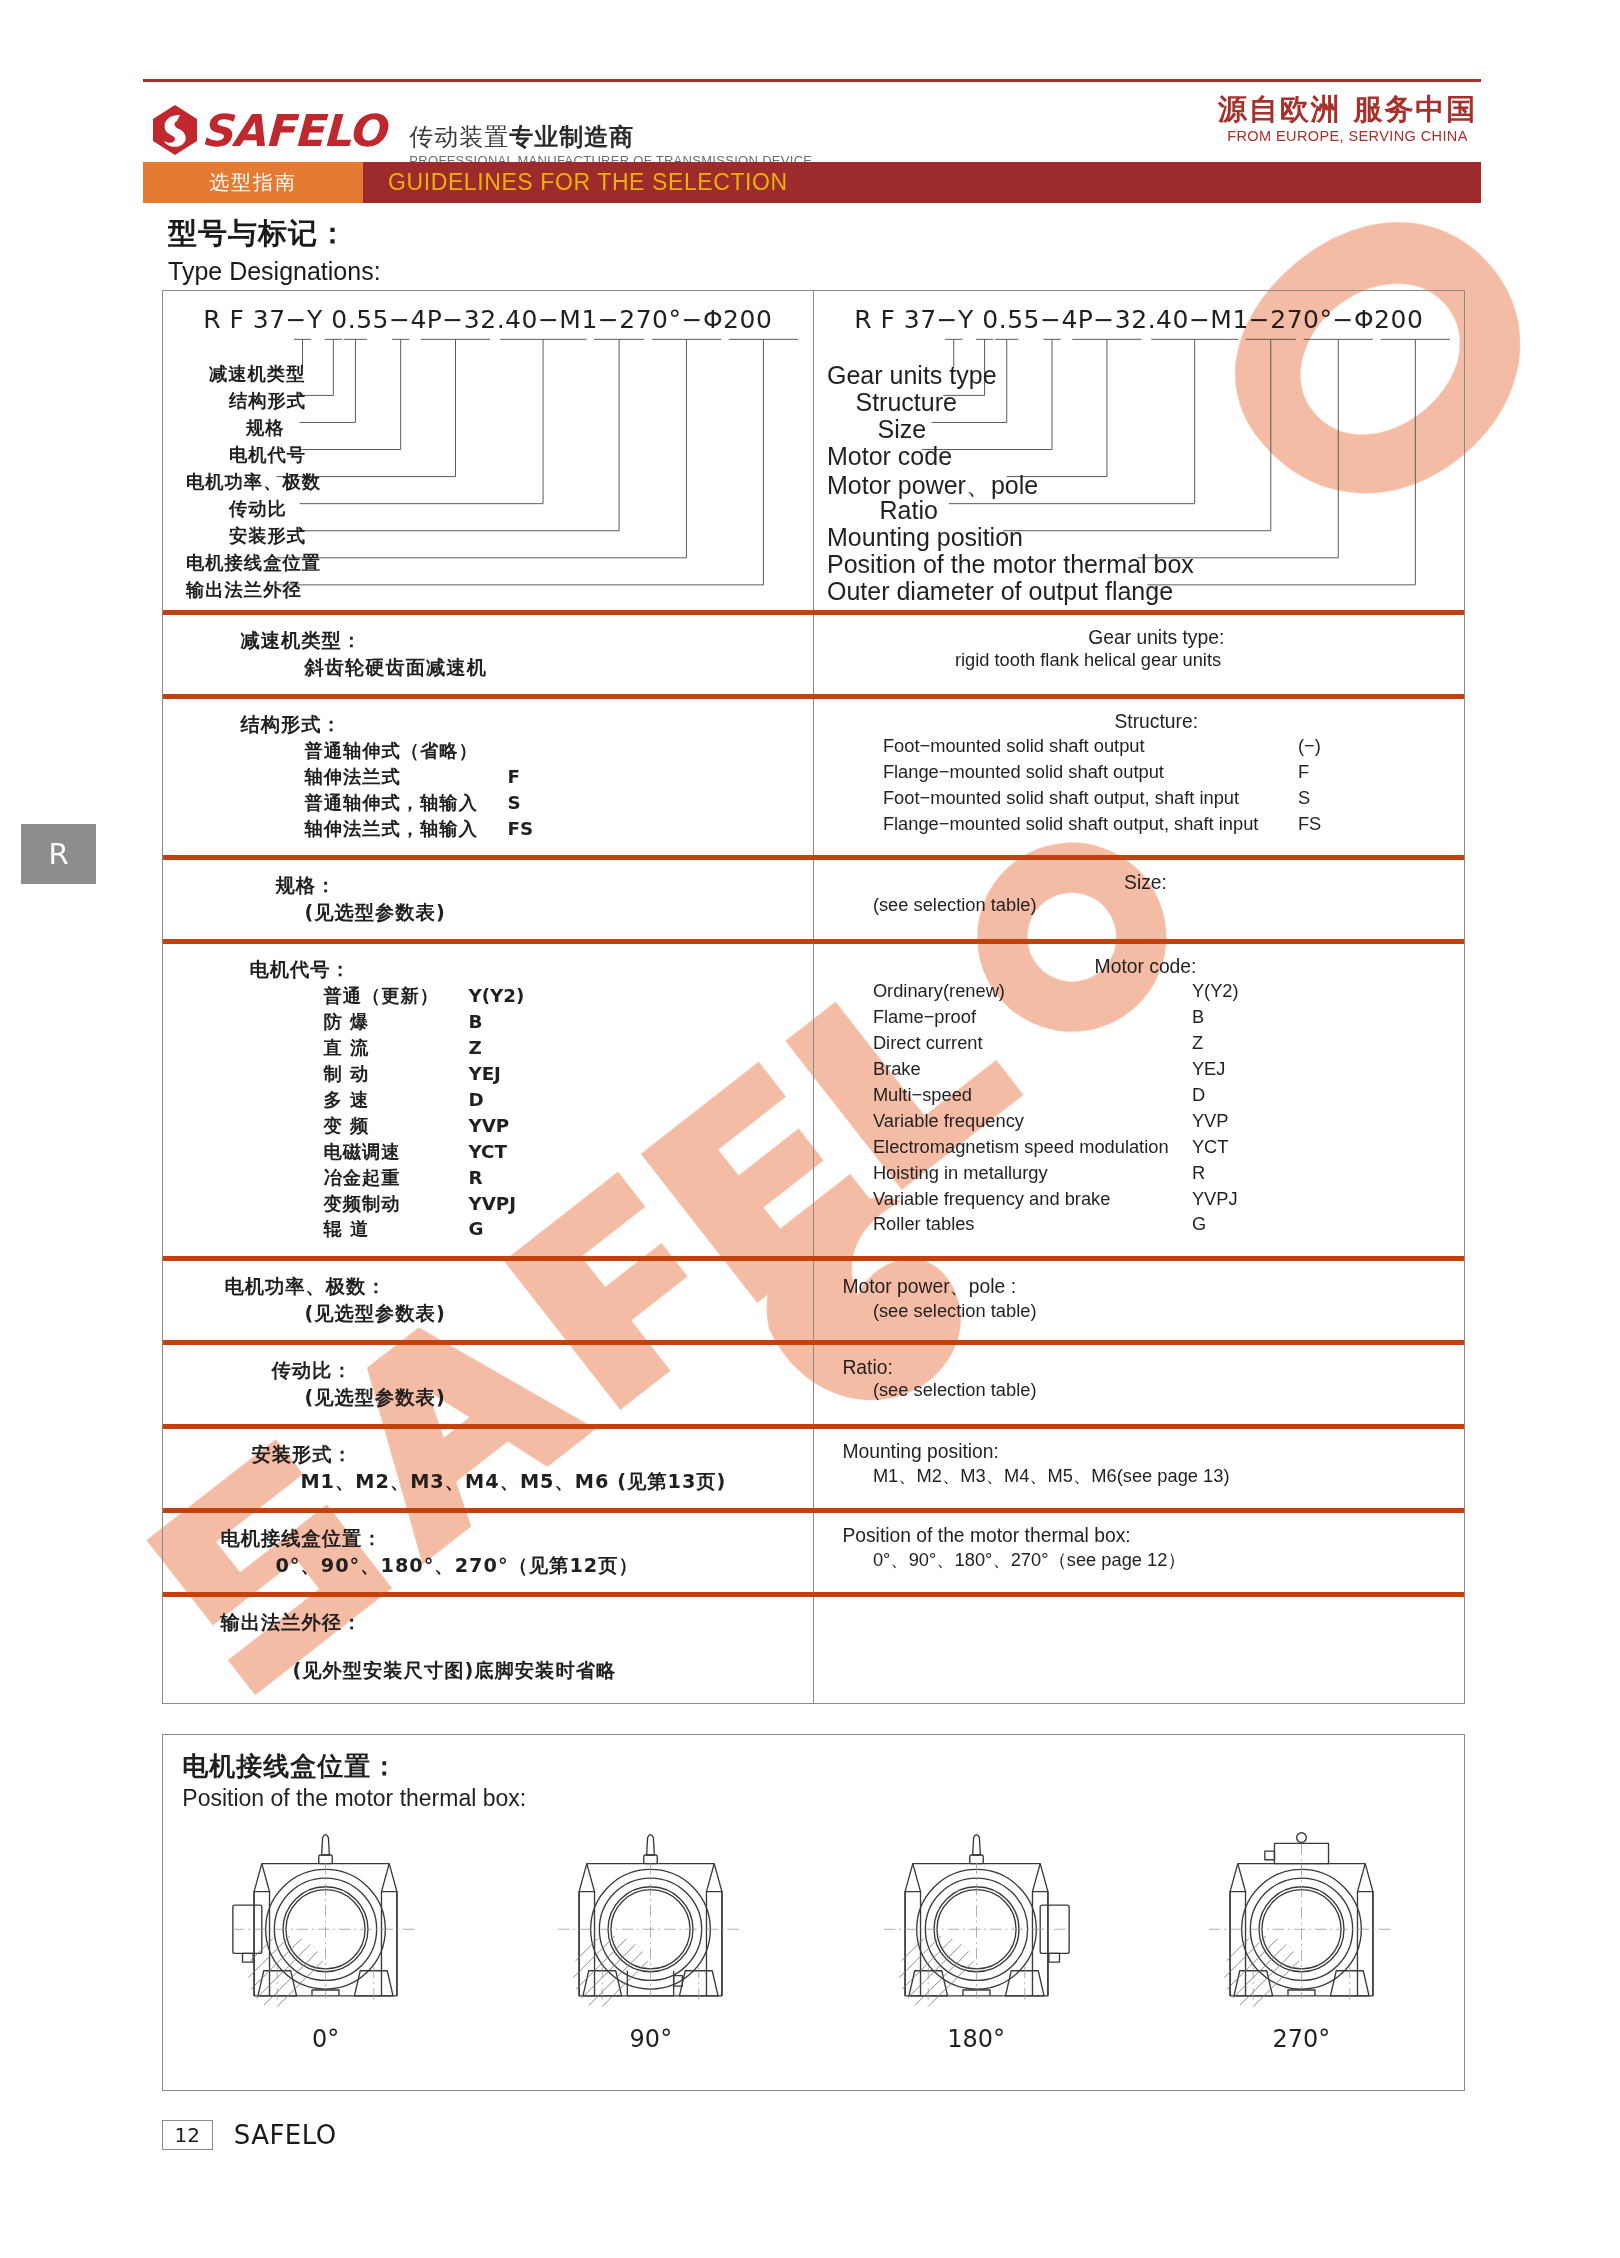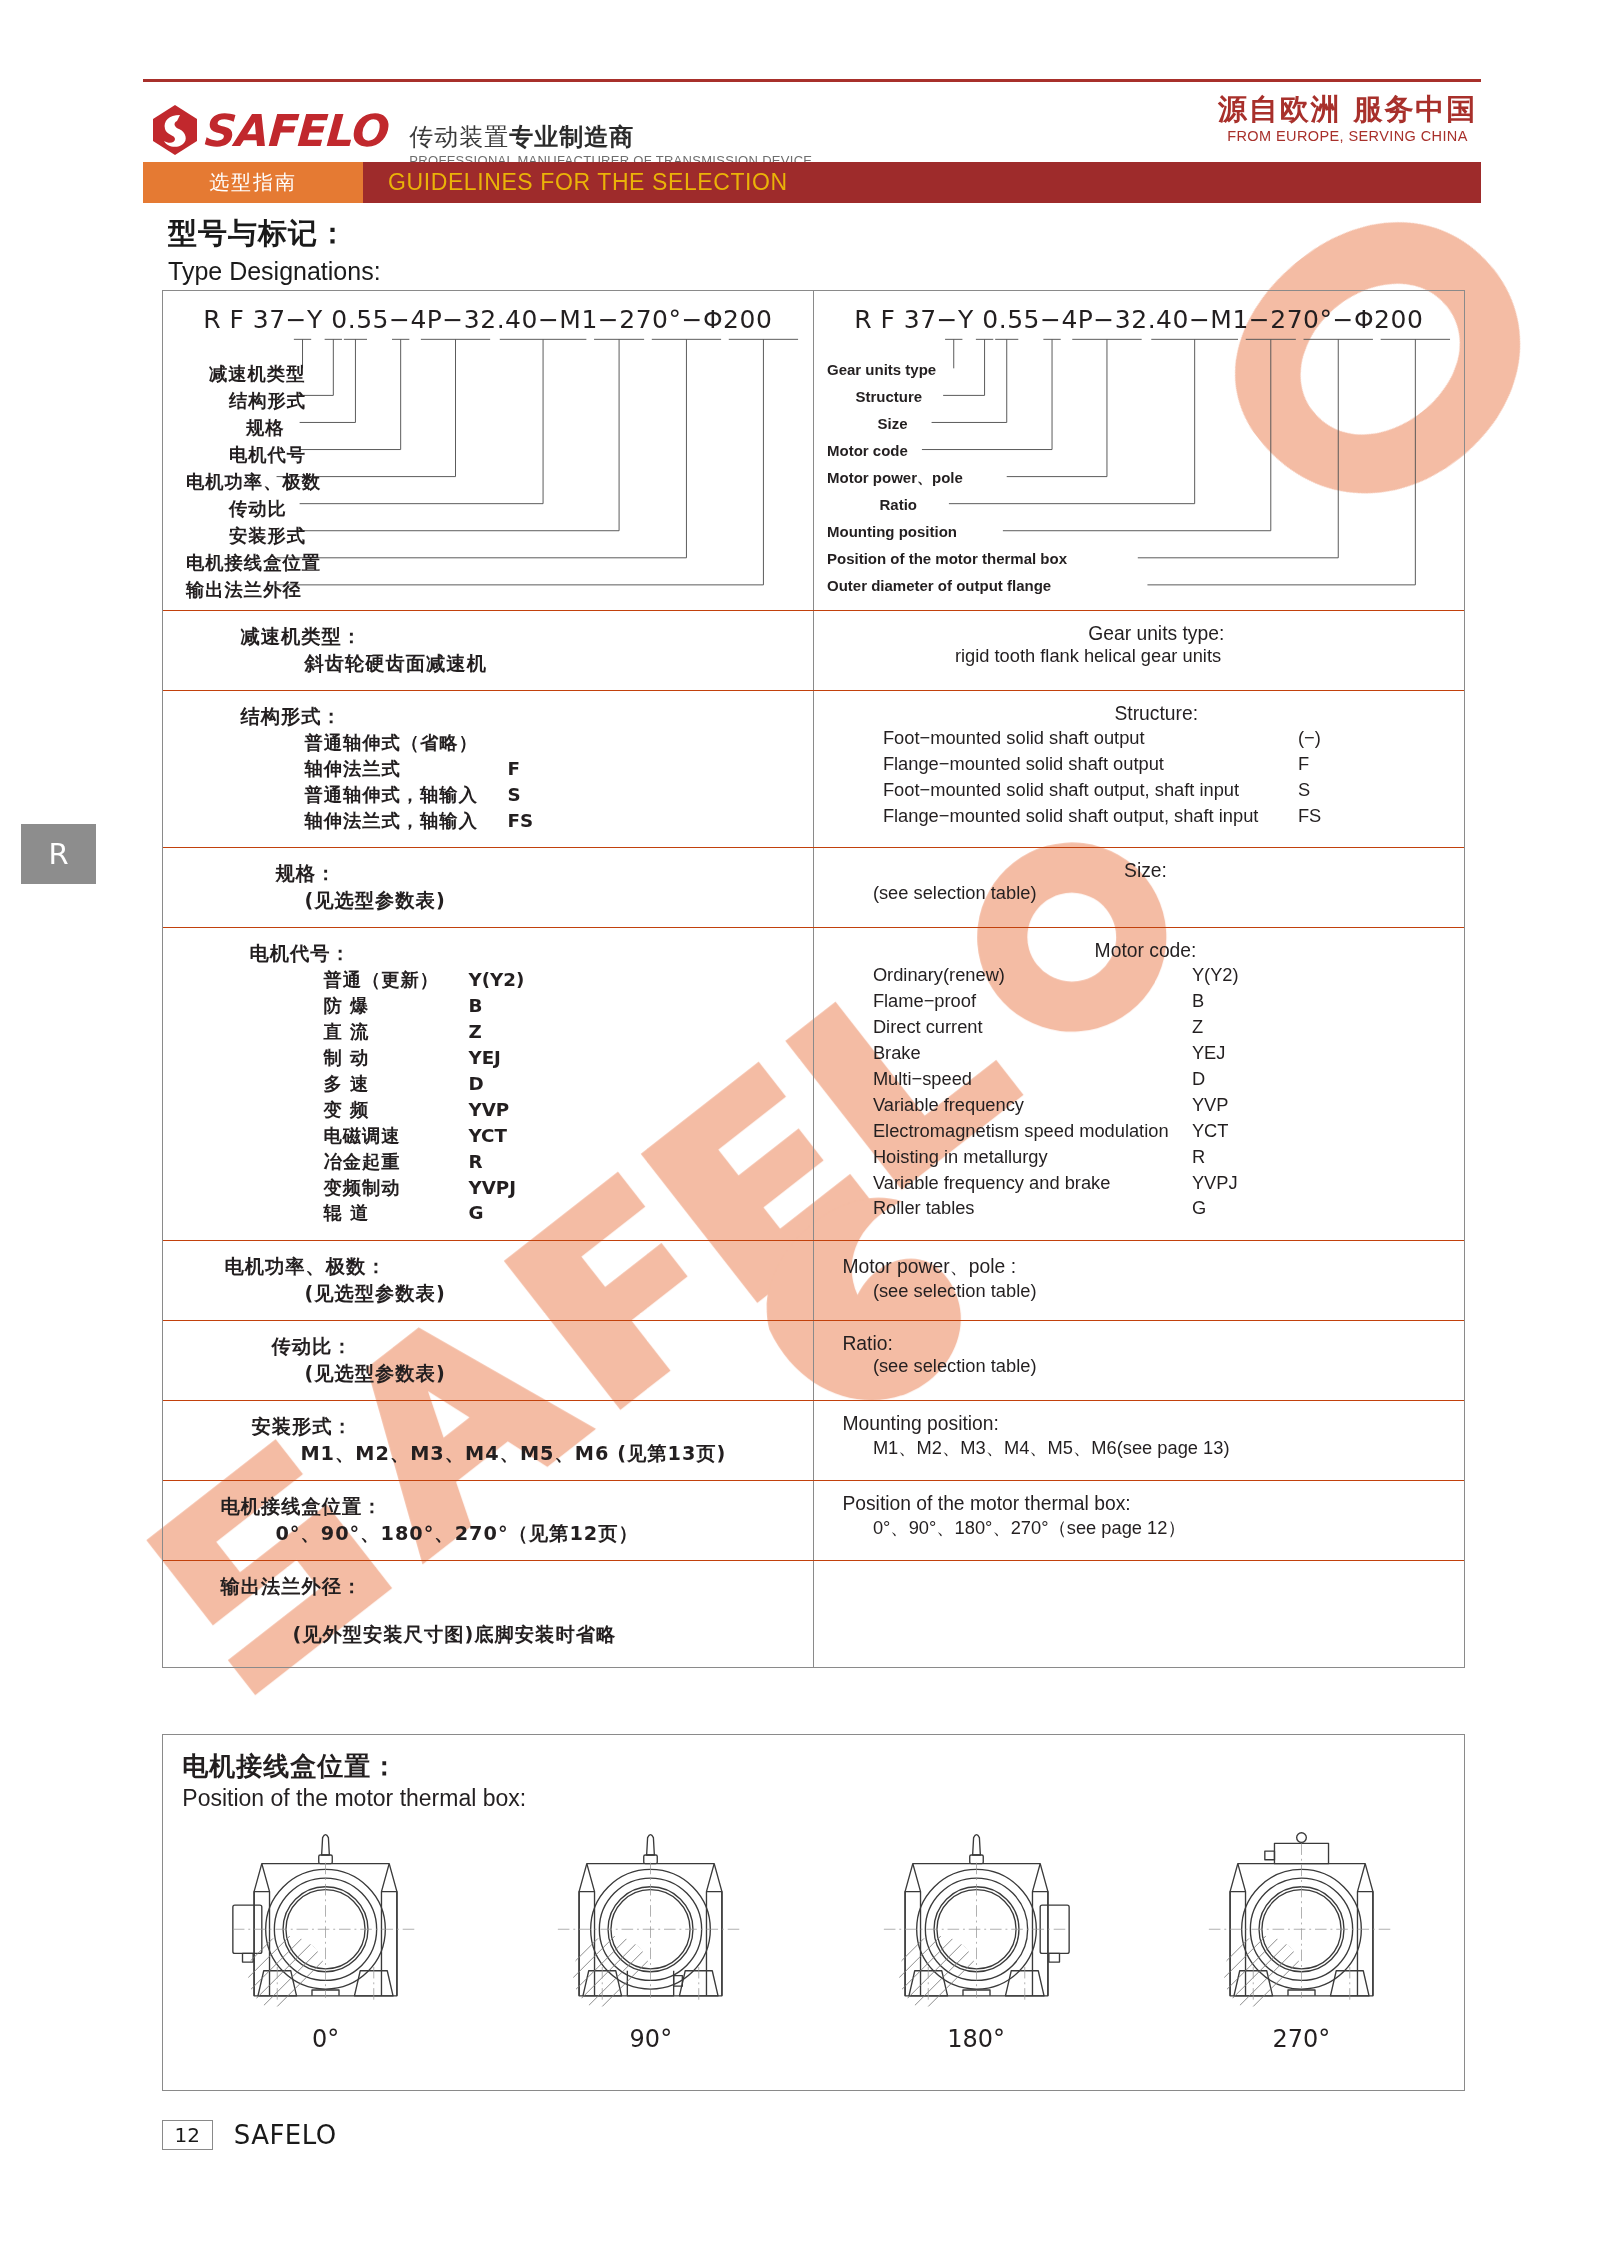--- a/index.html
+++ b/index.html
@@ -153,21 +153,21 @@
   #main-table {
     position: absolute;
     left: 162px; top: 290px;
     width: 1303px;
     border: 1px solid #8a8a8a;
     border-collapse: collapse;
     box-sizing: border-box;
   }
   .trow {
     display: flex;
-    border-top: 1px solid #c2410c;
+    border-top: 5px solid #c2410c;
   }
   .trow.first { border-top: none; }
   .cell-cn, .cell-en {
     box-sizing: border-box;
     padding: 11.6px 15.4px 13.5px 15.4px;
   }
   .cell-cn {
     width: 50%;
     border-right: 1px solid #8a8a8a;
     font-family: "DejaVu Sans", sans-serif;
@@ -245,22 +245,22 @@
   .dg-label {
     position: absolute;
     font-family: "DejaVu Sans", sans-serif;
     font-weight: bold;
     font-size: 18.3px;
     letter-spacing: 1px;
     white-space: nowrap;
   }
   .dg-label.en {
     font-family: "Liberation Sans", sans-serif;
-    font-weight: bold;
-    font-size: 15px;
+    font-weight: normal;
+    font-size: 25px;
     letter-spacing: 0;
   }
 
   
   #bottom-box {
     position: absolute;
     left: 162px; top: 1734px;
     width: 1303px;
     height: 357px;
     border: 1px solid #8a8a8a;

